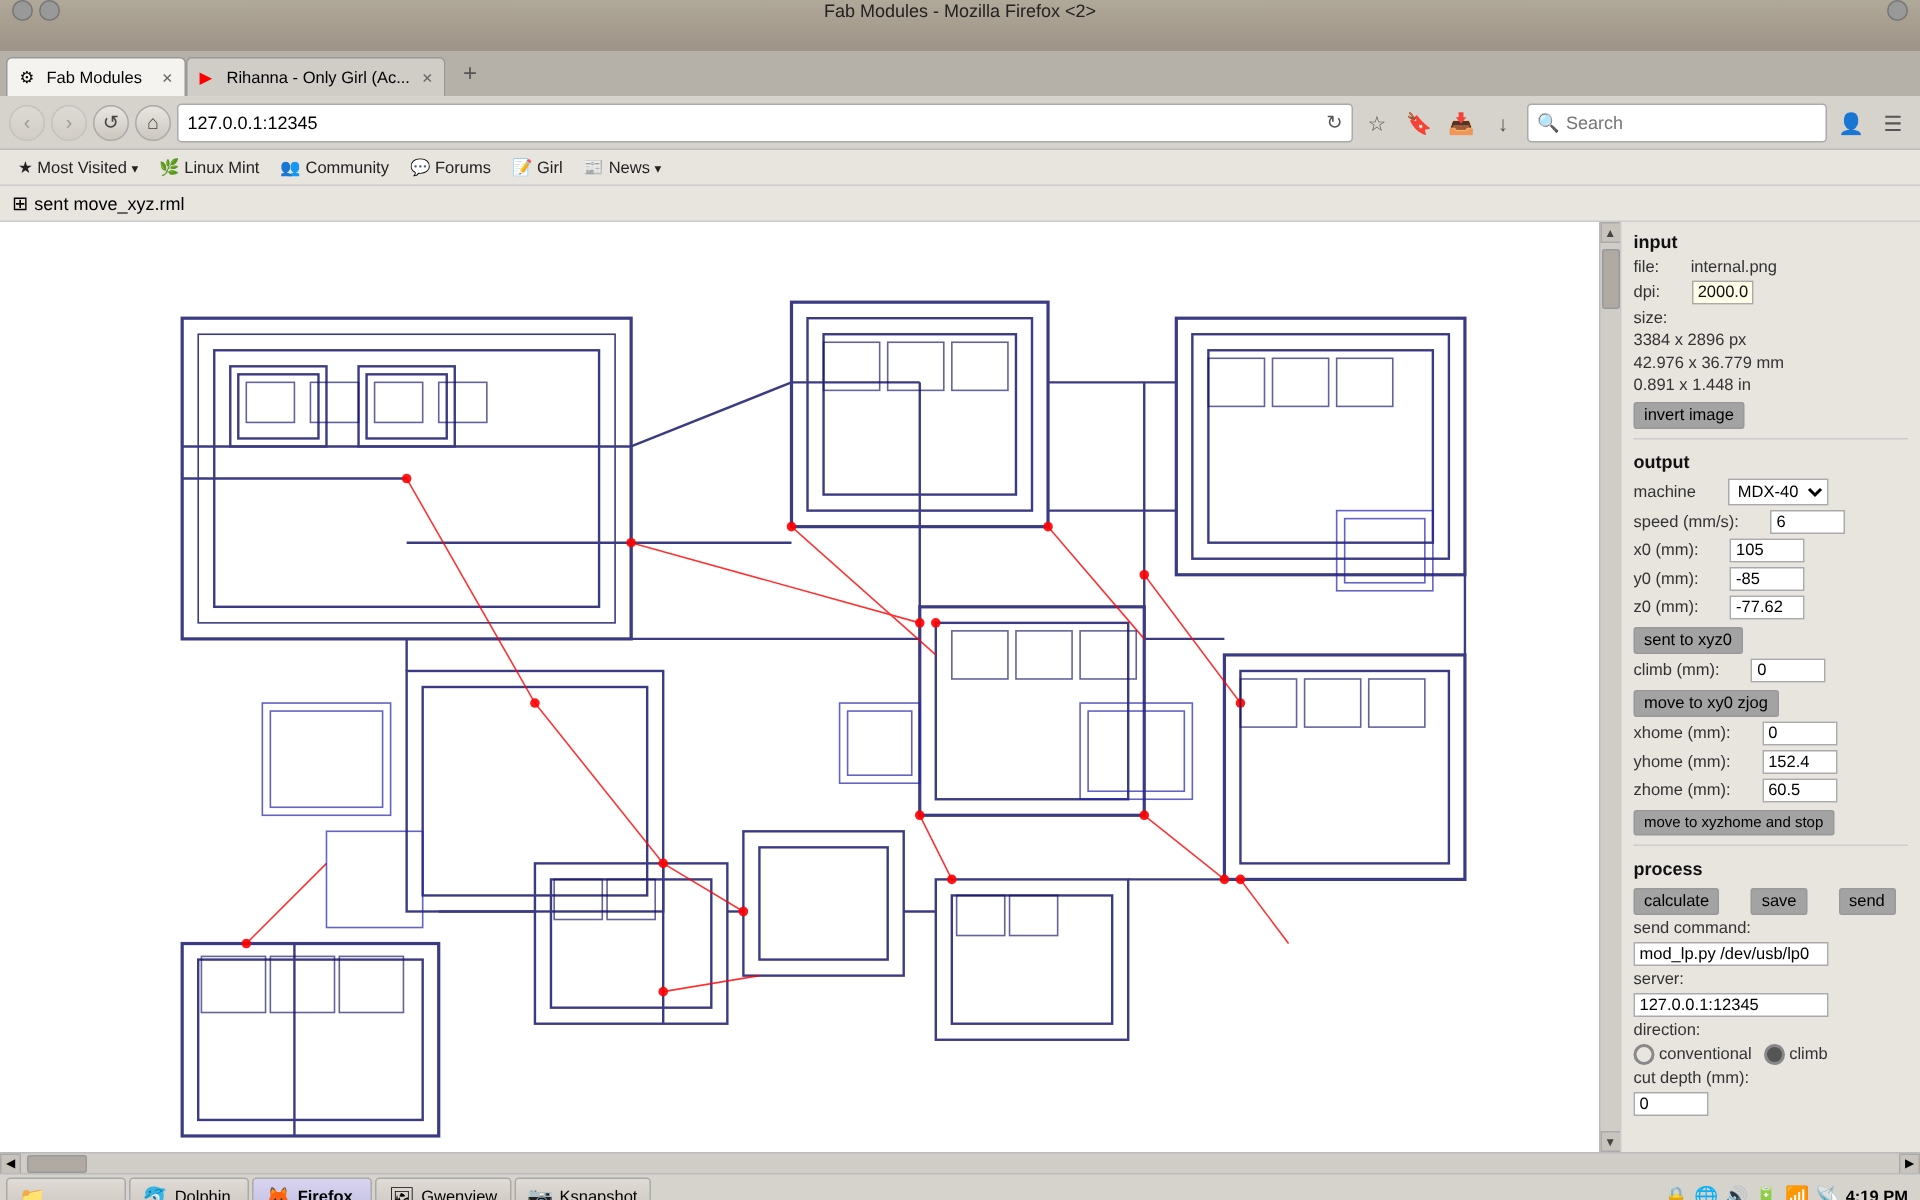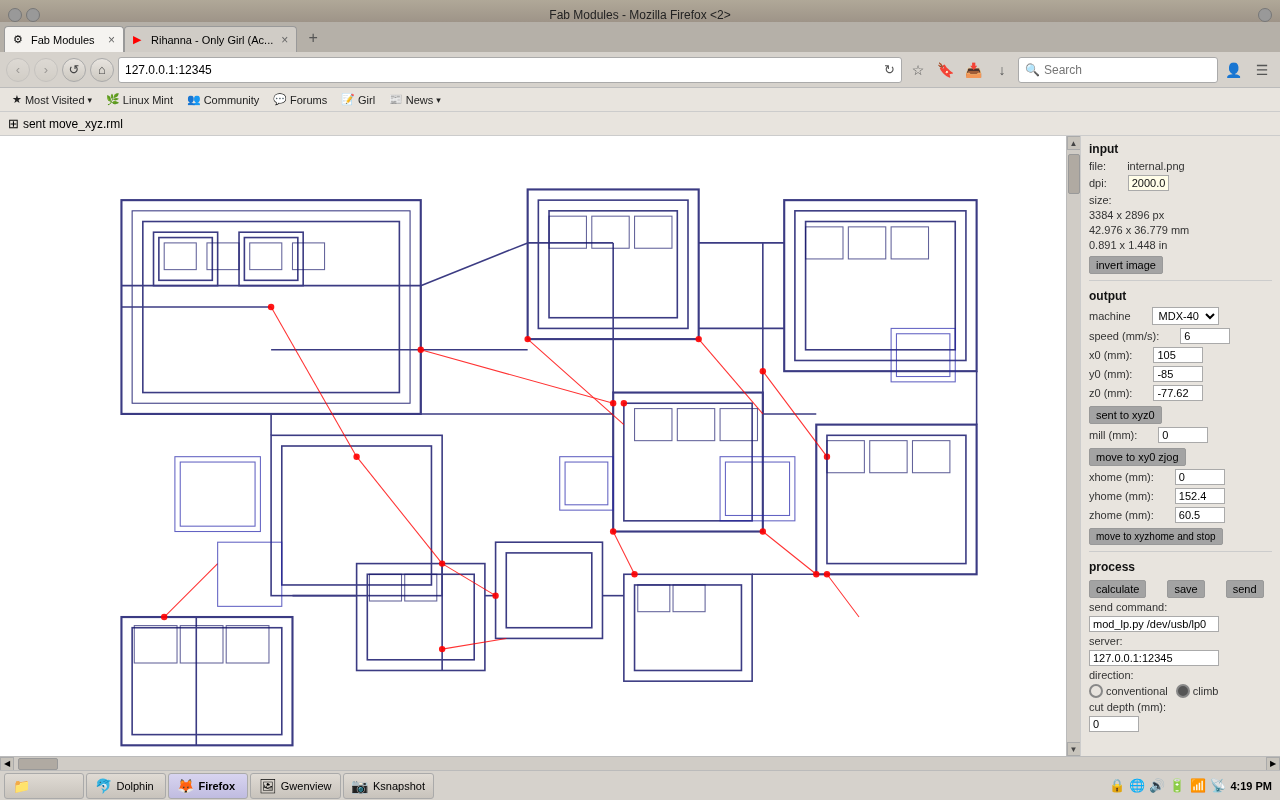--- a/index.html
+++ b/index.html
@@ -1,23 +1,23 @@
 <!DOCTYPE html>
 <html><head>
   <meta charset="utf-8">
   <style>
     * { margin: 0; padding: 0; box-sizing: border-box; }
     body { font-family: Arial, sans-serif; font-size: 12px; background: #d6d2cc; width: 1280px; height: 800px; overflow: hidden; }
 
     
     .titlebar {
-      height: 22px;
+      height: 34px;
       background: linear-gradient(to bottom, #b0a898, #9e9488);
       display: flex;
-      align-items: flex-end;
+      align-items: flex-start;
       justify-content: space-between;
       padding: 0 8px;
       color: #222;
       font-size: 12px;
     }
     .titlebar-title { flex: 1; text-align: center; font-size: 12px; }
 
     
     .tabbar {
       height: 30px;
@@ -615,21 +615,21 @@
           <input class="panel-input" type="text" value="-85" style="">
         </div>
         <div class="panel-row">
           <span class="panel-label">z0 (mm):</span>
           <input class="panel-input" type="text" value="-77.62" style="">
         </div>
         <div class="panel-row">
           <button class="panel-btn">sent to xyz0</button>
         </div>
         <div class="panel-row">
-          <span class="panel-label">mill (mm):</span>
+          <span class="panel-label">climb (mm):</span>
           <input class="panel-input" type="text" value="0" style="">
         </div>
         <div class="panel-row">
           <button class="panel-btn">move to xy0 zjog</button>
         </div>
         <div class="panel-row">
           <span class="panel-label">xhome (mm):</span>
           <input class="panel-input" type="text" value="0" style="">
         </div>
         <div class="panel-row">

